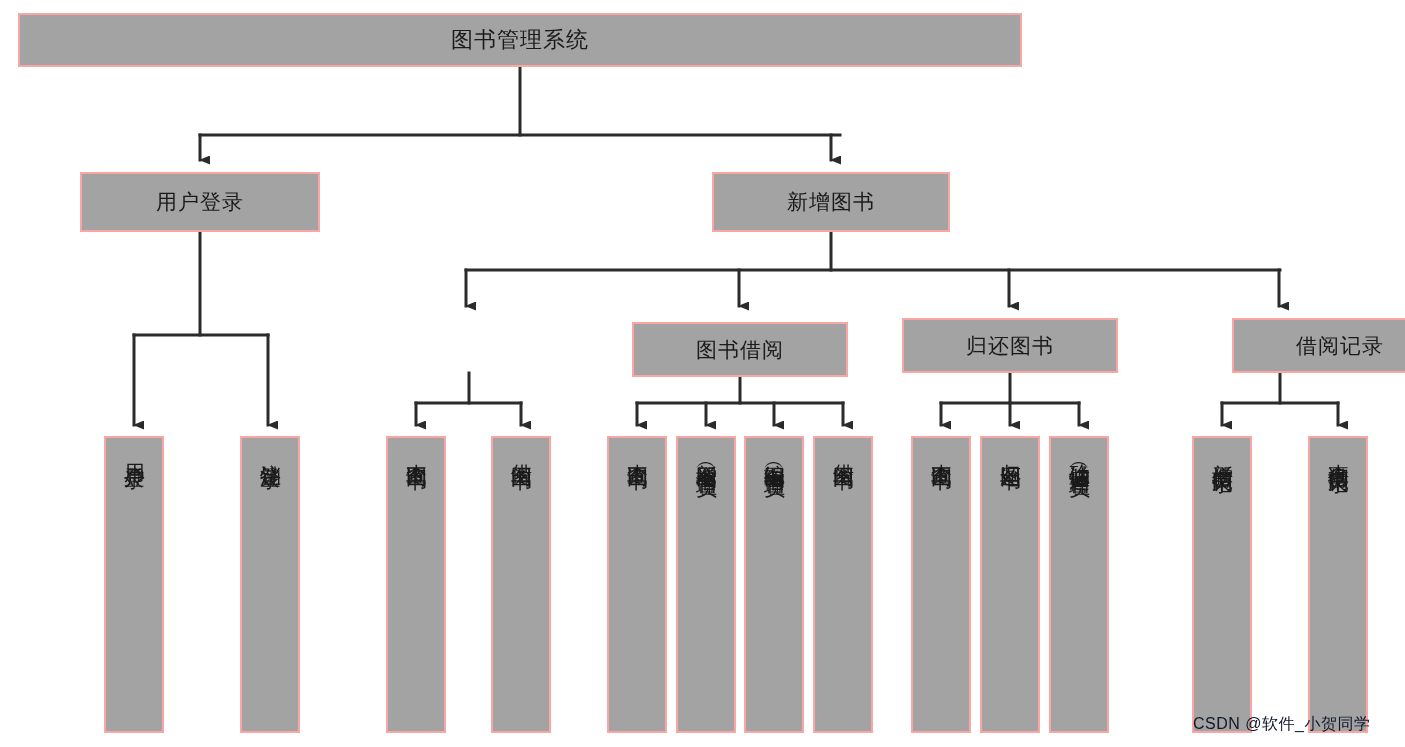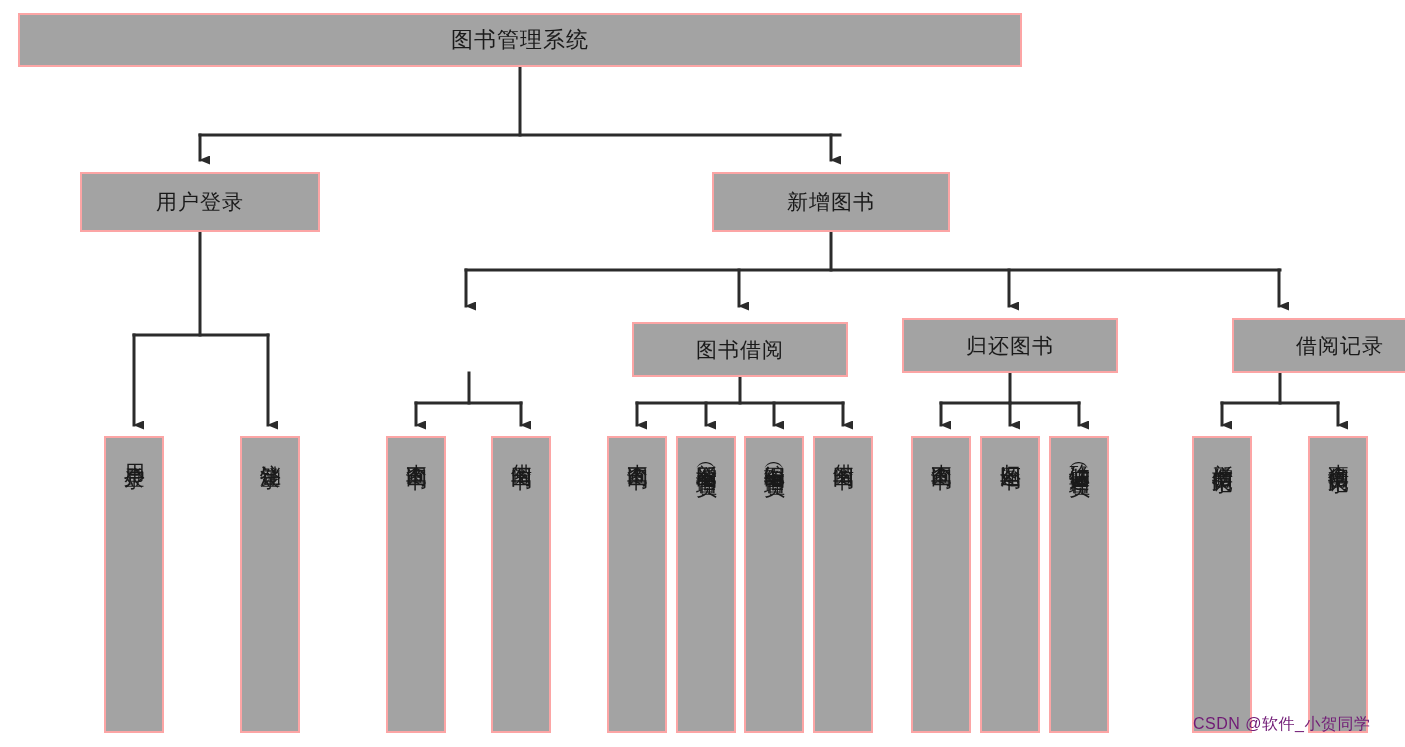--- a/index.html
+++ b/index.html
@@ -58,21 +58,21 @@
     white-space: nowrap;
   }
   .node.horizontal .hlabel {
     white-space: nowrap;
   }
   #watermark {
     position: absolute;
     left: 1193px;
     top: 714px;
     font-size: 16px;
-    color: #701a75;
+    color: #0f172a;
     white-space: nowrap;
     letter-spacing: 0.5px;
     text-align: right;
   }
 </style>
 </head>
 <body>
 
 <div id="diagram-root">
 

